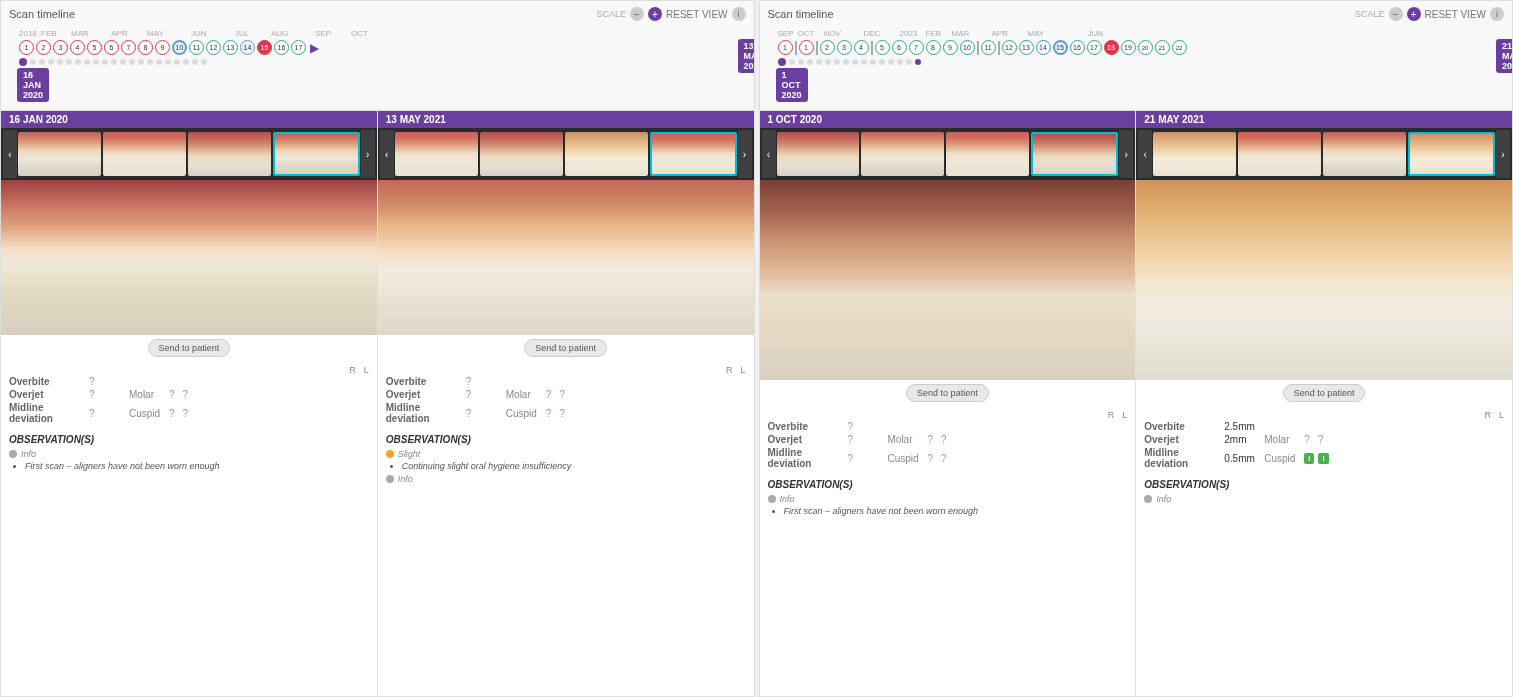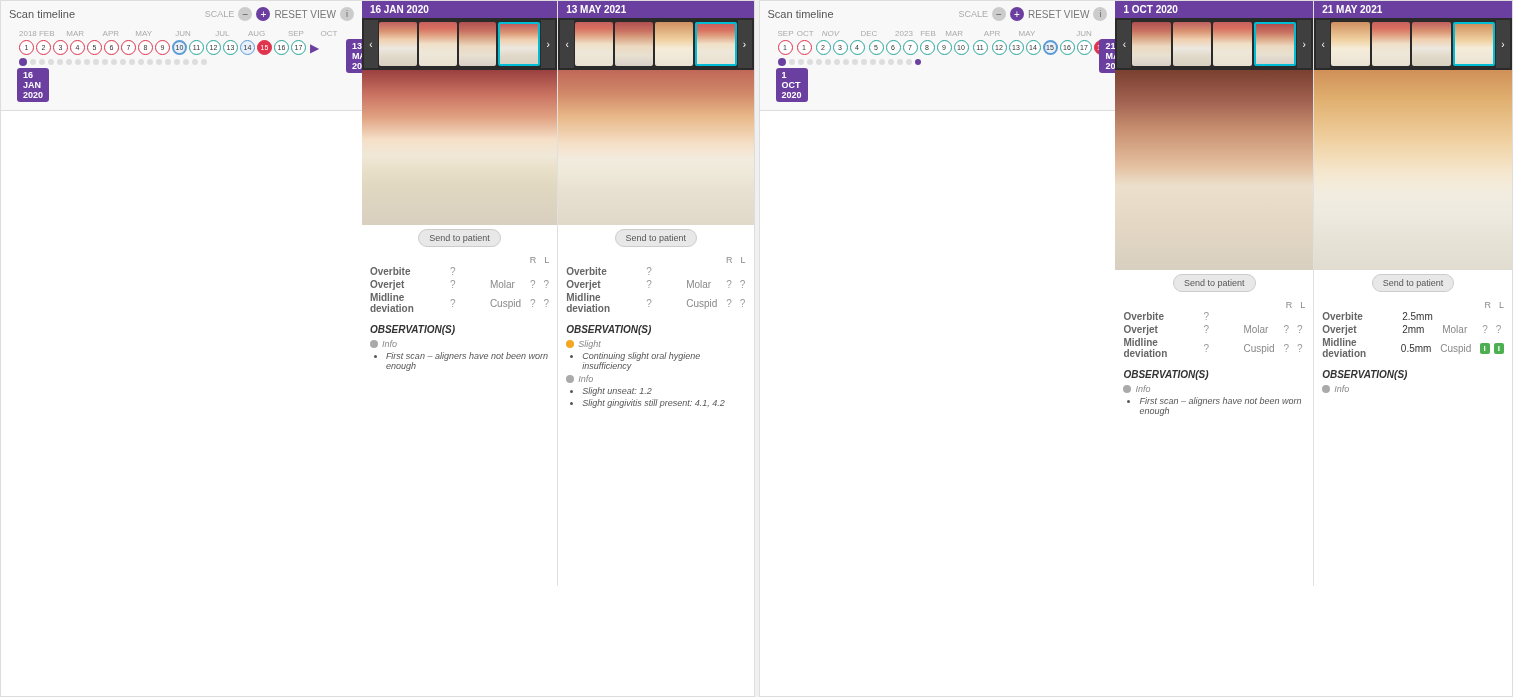--- a/index.html
+++ b/index.html
@@ -10,21 +10,21 @@
       width: 1513px;
       height: 697px;
       background: #f0f0f0;
     }
     
     .panel {
       flex: 1;
       background: #fff;
       border: 1px solid #ddd;
       display: flex;
-      flex-direction: row;
+      flex-direction: column;
       overflow: hidden;
     }
     
     .panel + .panel {
       margin-left: 4px;
     }
     
     
     .timeline-section {
       background: #f8f8f8;
@@ -504,24 +504,20 @@
             <div class="obs-dot warning"></div>
             <span>Slight</span>
           </div>
           <ul class="obs-list">
             <li>Continuing slight oral hygiene insufficiency</li>
           </ul>
           <div class="obs-category" style="margin-top:3px;">
             <div class="obs-dot info"></div>
             <span>Info</span>
           </div>
-          <ul class="obs-list">
-            <li>Slight unseat: 1.2</li>
-            <li>Slight gingivitis still present: 4.1, 4.2</li>
-          </ul>
         </div>
       </div>
 
     </div>
   </div>
 
   <div class="panel panel-right">
 
     <div class="timeline-section">
       <div class="timeline-header">

